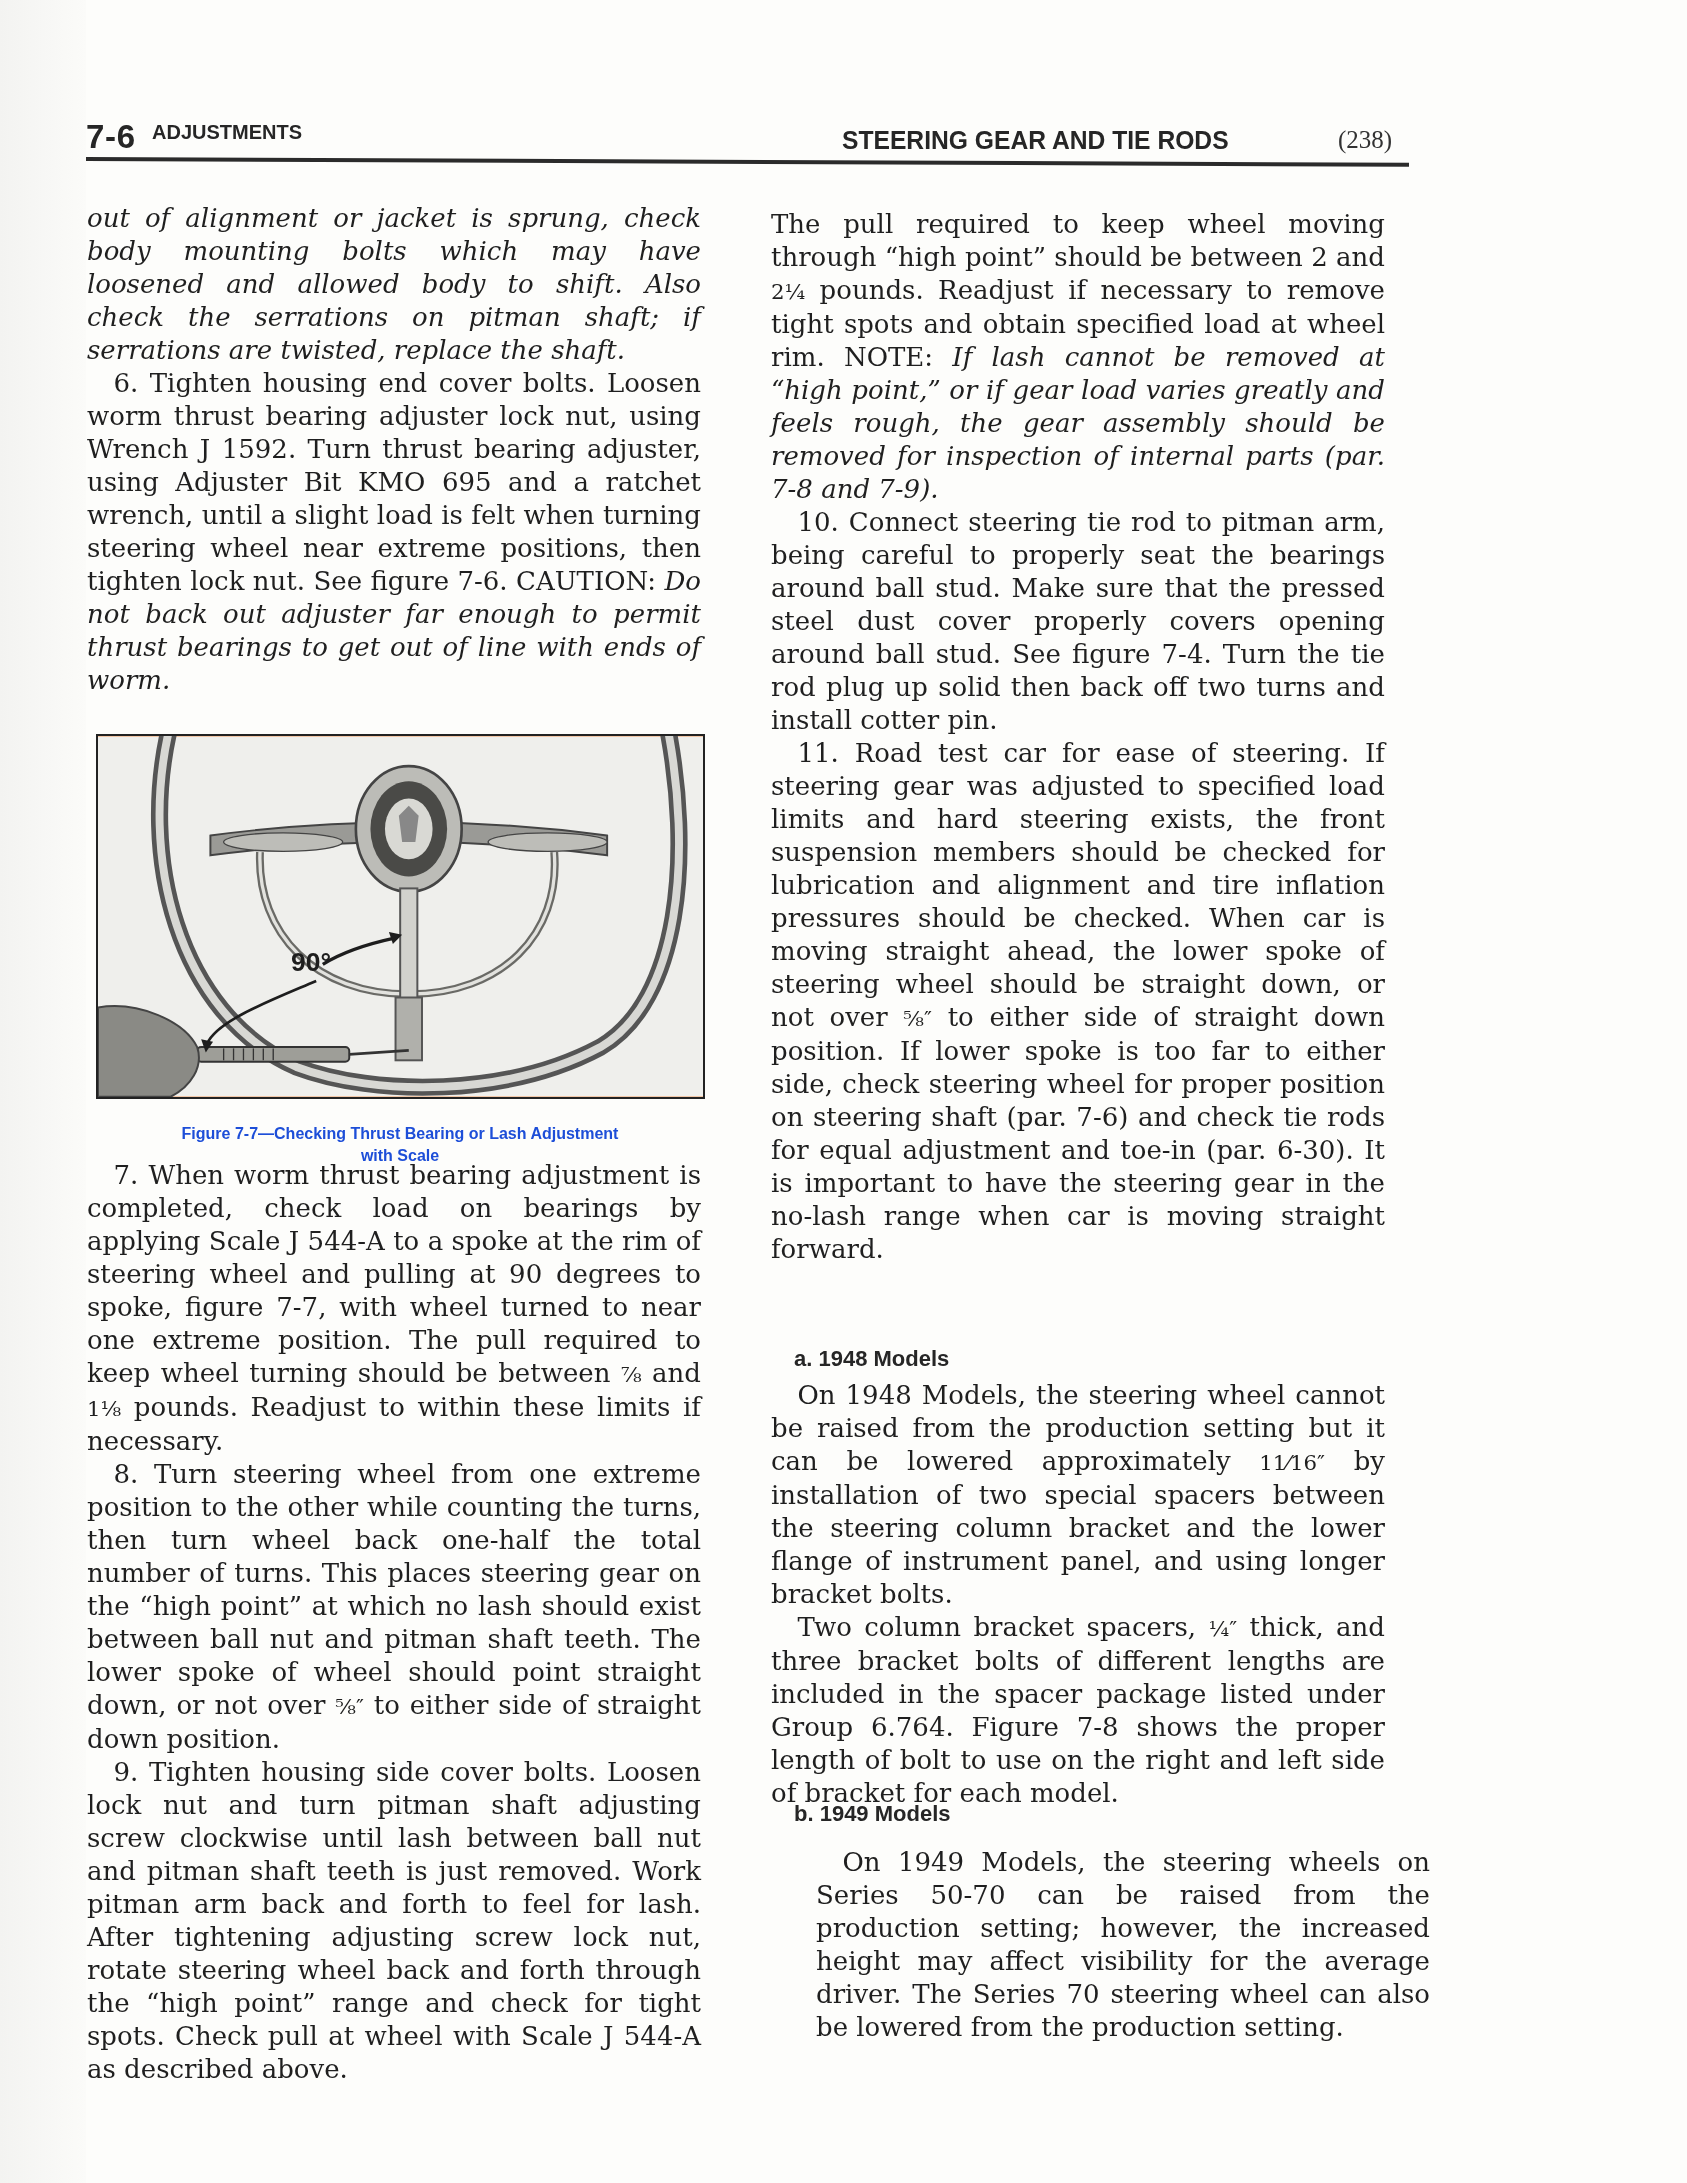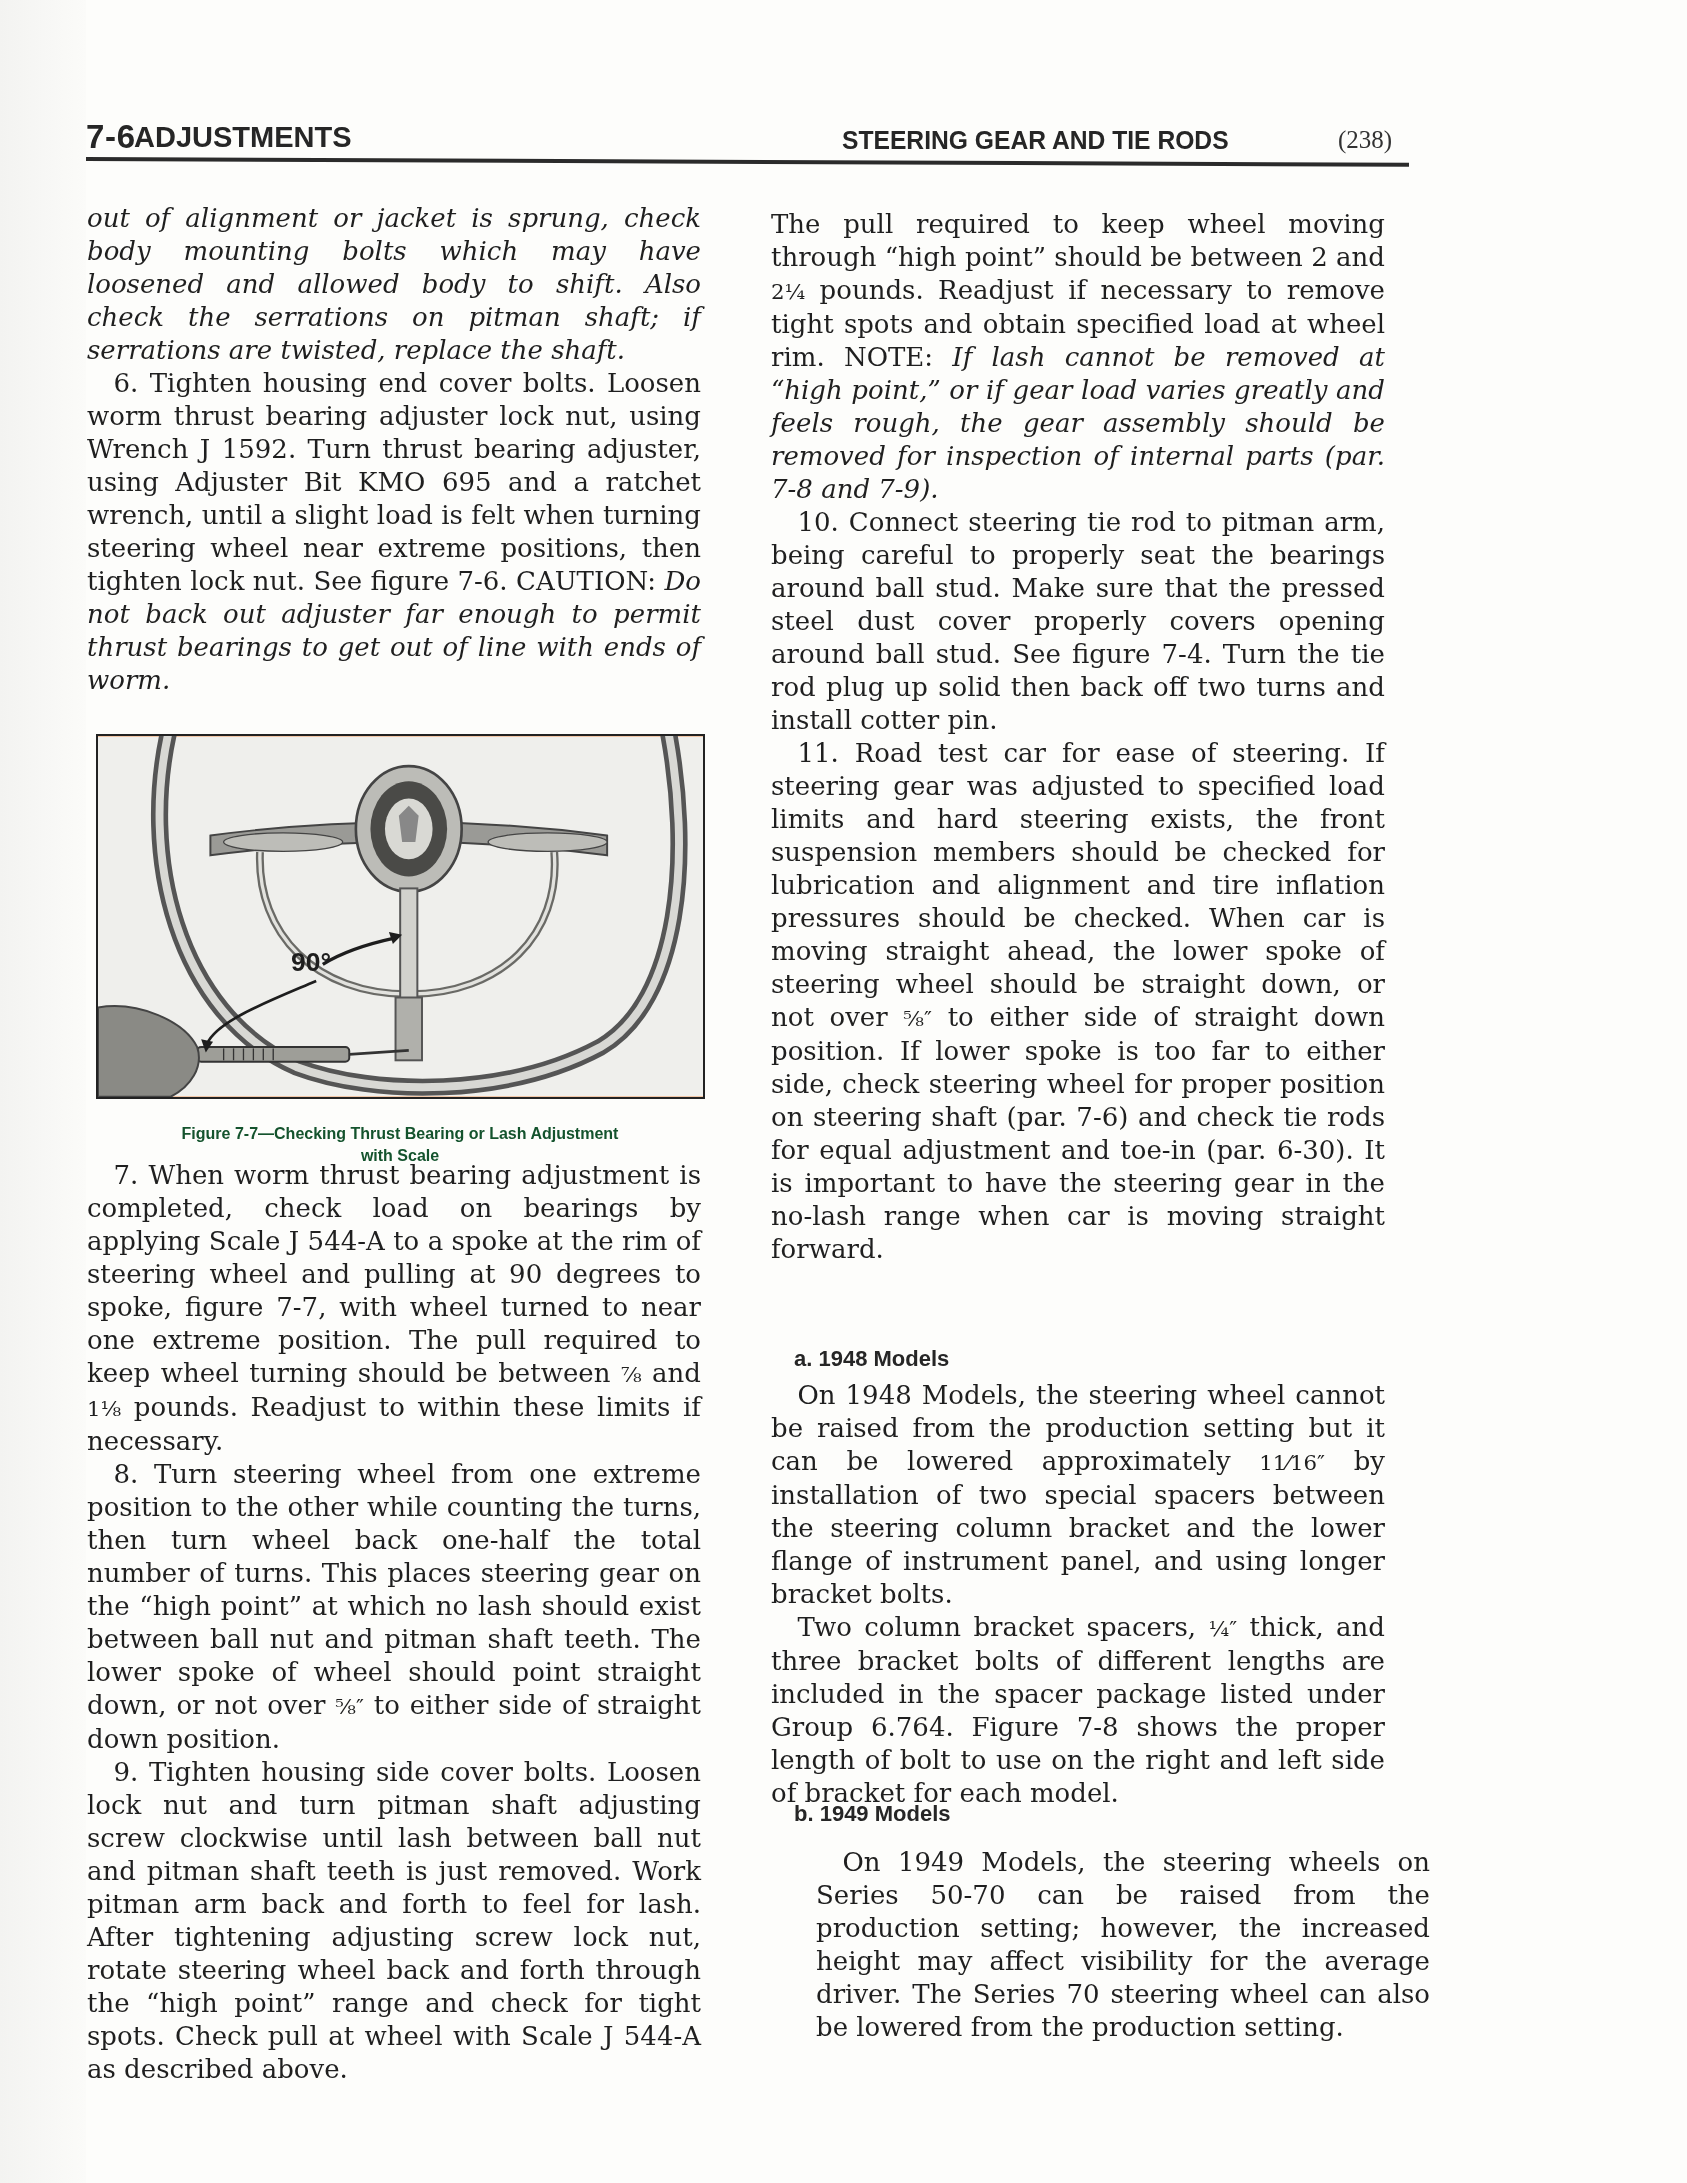--- a/index.html
+++ b/index.html
@@ -8,22 +8,22 @@
     color: #1f1f1f; font-family: "DejaVu Serif", "Liberation Serif", serif;
   }
   .page { position: absolute; left: 0; top: 0; width: 1687px; height: 1917px; }
   .left-shadow { position: absolute; left: 0; top: 0; width: 86px; height: 2183px;
     background: linear-gradient(90deg, #f3f3f1 0%, #fbfbf9 100%); }
 
   
   .header { position: absolute; left: 86px; top: 118px; width: 1323px; height: 53px; }
   .hdr-num { position: absolute; left: 0; top: 0; font-family: "Liberation Sans", "DejaVu Sans", sans-serif;
     font-weight: 700; font-size: 33px; letter-spacing: 0.7px; color: #262626; }
-  .hdr-left-title { position: absolute; left: 48px; top: 2.6px; font-family: "Liberation Sans", "DejaVu Sans", sans-serif;
-    font-weight: 700; font-size: 29px; color: #262626; }
+  .hdr-left-title { position: absolute; left: 66px; top: 2.6px; font-family: "Liberation Sans", "DejaVu Sans", sans-serif;
+    font-weight: 700; font-size: 20px; color: #262626; }
   .hdr-right-title { position: absolute; left: 756px; top: 6.6px; font-family: "Liberation Sans", "DejaVu Sans", sans-serif;
     font-weight: 700; font-size: 26.5px; color: #262626; transform: scaleX(0.93); transform-origin: left; }
   .hdr-page { position: absolute; left: 1252px; top: 8px; font-family: "Liberation Serif", "DejaVu Serif", serif;
     font-size: 25px; color: #333; }
   .hdr-rule { position: absolute; left: 86px; top: 157px; width: 1323px; height: 4px; background: #2b2b2b;
     transform: rotate(0.25deg); transform-origin: left; }
 
   
   .col { position: absolute; font-size: 26px; line-height: 33px; text-align: justify; }
   .col-left { left: 87px; top: 202px; width: 614px; }
@@ -31,21 +31,21 @@
   .col p { margin: 0; }
   .indent { text-indent: 26.5px; }
   .ital { font-style: italic; }
   .frac { font-size: 0.82em; }
 
   
   .figure { position: absolute; left: 96px; top: 734px; width: 605px; height: 361px;
     border: 2.6px solid #222; background: #f97316; overflow: hidden; }
   .figure svg { width: 100%; height: 100%; display: block; }
   .fig-caption { position: absolute; left: 99px; top: 1123px; width: 602px; text-align: center;
-    font-family: "Liberation Sans", "DejaVu Sans", sans-serif; font-weight: 700; font-size: 16px; line-height: 22px; color: #14532d; }
+    font-family: "Liberation Sans", "DejaVu Sans", sans-serif; font-weight: 700; font-size: 16px; line-height: 22px; color: #1d4ed8; }
   .col-left-2 { left: 87px; top: 1159px; width: 614px; }
 
   
   .sec-heading { position: absolute; left: 771px; top: 1282px; width: 615px;
     font-family: "Liberation Sans", "DejaVu Sans", sans-serif; font-weight: 700; font-size: 28px; line-height: 32px; color: #232323; }
   .sec-num { display: inline-block; width: 61px; }
   .sec-title { display: inline-block; width: 549px; vertical-align: top; text-align: justify; }
   .sub-heading { position: absolute; font-family: "Liberation Sans", "DejaVu Sans", sans-serif; font-weight: 700; font-size: 22px; color: #262626; }
   .col-right-2 { left: 771px; top: 1379px; width: 614px; }
   .col-right-3 { left: 771px; top: 1846px; width: 614px; margin-left: 45px; }

